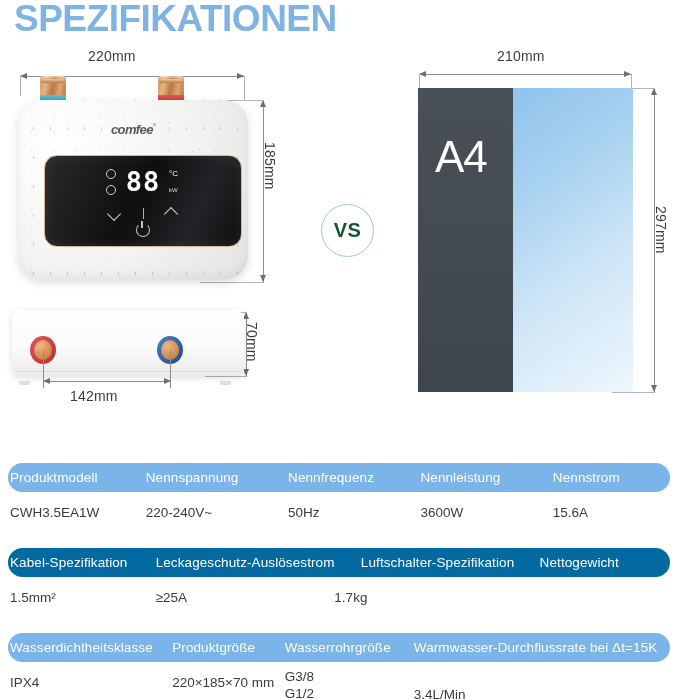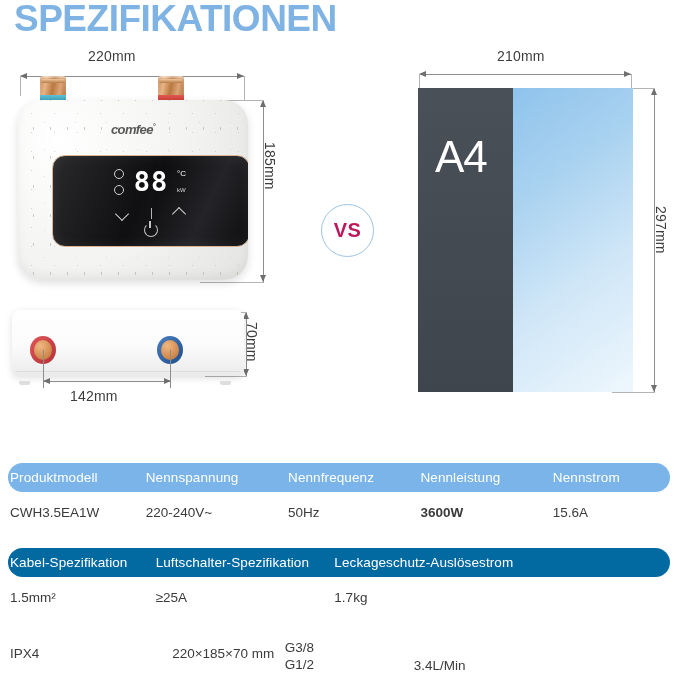--- a/index.html
+++ b/index.html
@@ -130,21 +130,21 @@
     font-size: 13px;
     font-weight: bold;
     font-style: italic;
     letter-spacing: -0.6px;
     color: #5a5a5a;
   }
   .brand-logo sup { font-size: 7px; vertical-align: super; }
 
   .display {
     position: absolute;
-    left: 34px;
+    left: 26px;
     top: 55px;
     width: 196px;
     height: 90px;
     border-radius: 13px;
     background: linear-gradient(115deg,#17171a 0%, #0b0b0d 45%, #242428 75%, #0e0e10 100%);
     border: 1.5px solid #d9b596;
     box-shadow: inset 0 0 14px rgba(255,255,255,.07);
     overflow: hidden;
   }
   .display .gloss {
@@ -270,21 +270,21 @@
   #foot-right { left: 208px; }
 
   
   #vs-badge {
     position: absolute;
     left: 321px;
     top: 204px;
     width: 51px; height: 51px;
     border-radius: 50%;
     border: 1.6px solid #9cc4e4;
-    color: #be185d;
+    color: #14532d;
     font-size: 20px;
     font-weight: bold;
     display: flex;
     align-items: center;
     justify-content: center;
     letter-spacing: 0.5px;
   }
 
   
   #a4-sheet {
@@ -453,36 +453,43 @@
       <div class="spec-cell" style="width: 20.5%;">Produktmodell</div>
       <div class="spec-cell" style="width: 21.5%;">Nennspannung</div>
       <div class="spec-cell" style="width: 20%;">Nennfrequenz</div>
       <div class="spec-cell" style="width: 20%;">Nennleistung</div>
       <div class="spec-cell" style="width: 18%;">Nennstrom</div>
     </div>
     <div class="spec-row">
       <div class="spec-cell" style="width: 20.5%;">CWH3.5EA1W</div>
       <div class="spec-cell" style="width: 21.5%;">220-240V~</div>
       <div class="spec-cell" style="width: 20%;">50Hz</div>
-      <div class="spec-cell" style="width: 20%; font-weight: bold;">3600W</div>
+      <div class="spec-cell" style="width: 20%;">3600W</div>
       <div class="spec-cell" style="width: 18%;">15.6A</div>
     </div>
   </div>
 <div class="spec-table" id="table-protection">
     <div class="spec-header gray">
       <div class="spec-cell" style="width: 22%;">Kabel-Spezifikation</div>
+      <div class="spec-cell" style="width: 31%;">Leckageschutz-Auslösestrom</div>
       <div class="spec-cell" style="width: 27%;">Luftschalter-Spezifikation</div>
-      <div class="spec-cell" style="width: 31%;">Leckageschutz-Auslösestrom</div>
+      <div class="spec-cell" style="width: 20%;">Nettogewicht</div>
     </div>
     <div class="spec-row">
       <div class="spec-cell" style="width: 22%;">1.5mm²</div>
       <div class="spec-cell" style="width: 27%;">≥25A</div>
       <div class="spec-cell" style="width: 20%;">1.7kg</div>
     </div>
   </div>
 <div class="spec-table" id="table-dimensions">
+    <div class="spec-header blue">
+      <div class="spec-cell" style="width: 24.5%;">Wasserdichtheitsklasse</div>
+      <div class="spec-cell" style="width: 17%;">Produktgröße</div>
+      <div class="spec-cell" style="width: 19.5%;">Wasserrohrgröße</div>
+      <div class="spec-cell" style="width: 39%;">Warmwasser-Durchflussrate bei Δt=15K</div>
+    </div>
     <div class="spec-row">
       <div class="spec-cell" style="width: 24.5%;">IPX4</div>
       <div class="spec-cell" style="width: 17%;">220×185×70 mm</div>
       <div class="spec-cell multiline" style="width: 19.5%;">G3/8<br>G1/2</div>
       <div class="spec-cell" style="width: 39%; margin-top: 12px;">3.4L/Min</div>
     </div>
   </div>
 
 </body></html>

